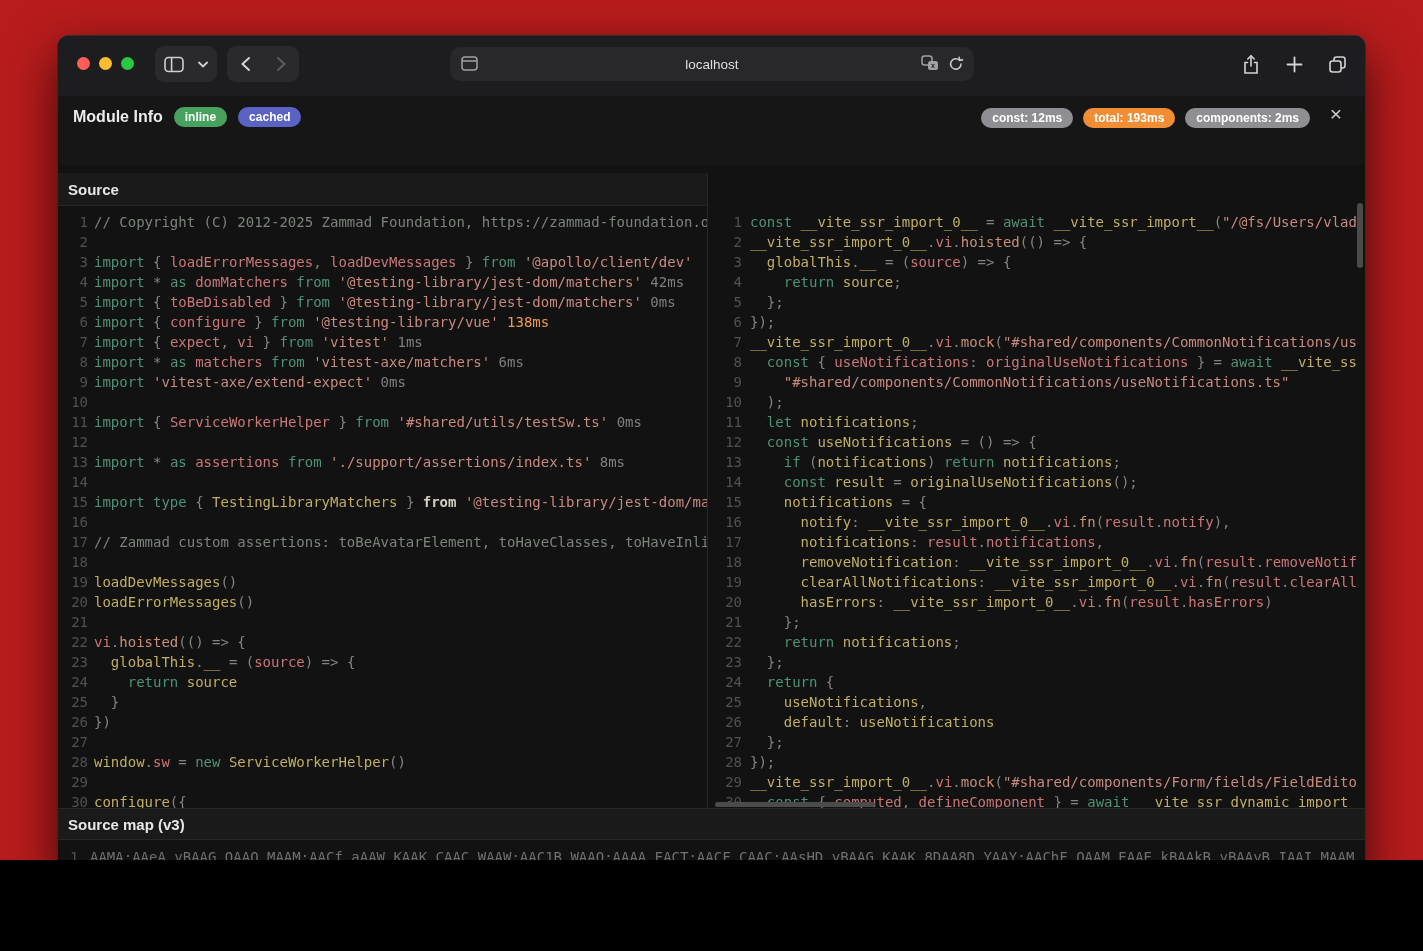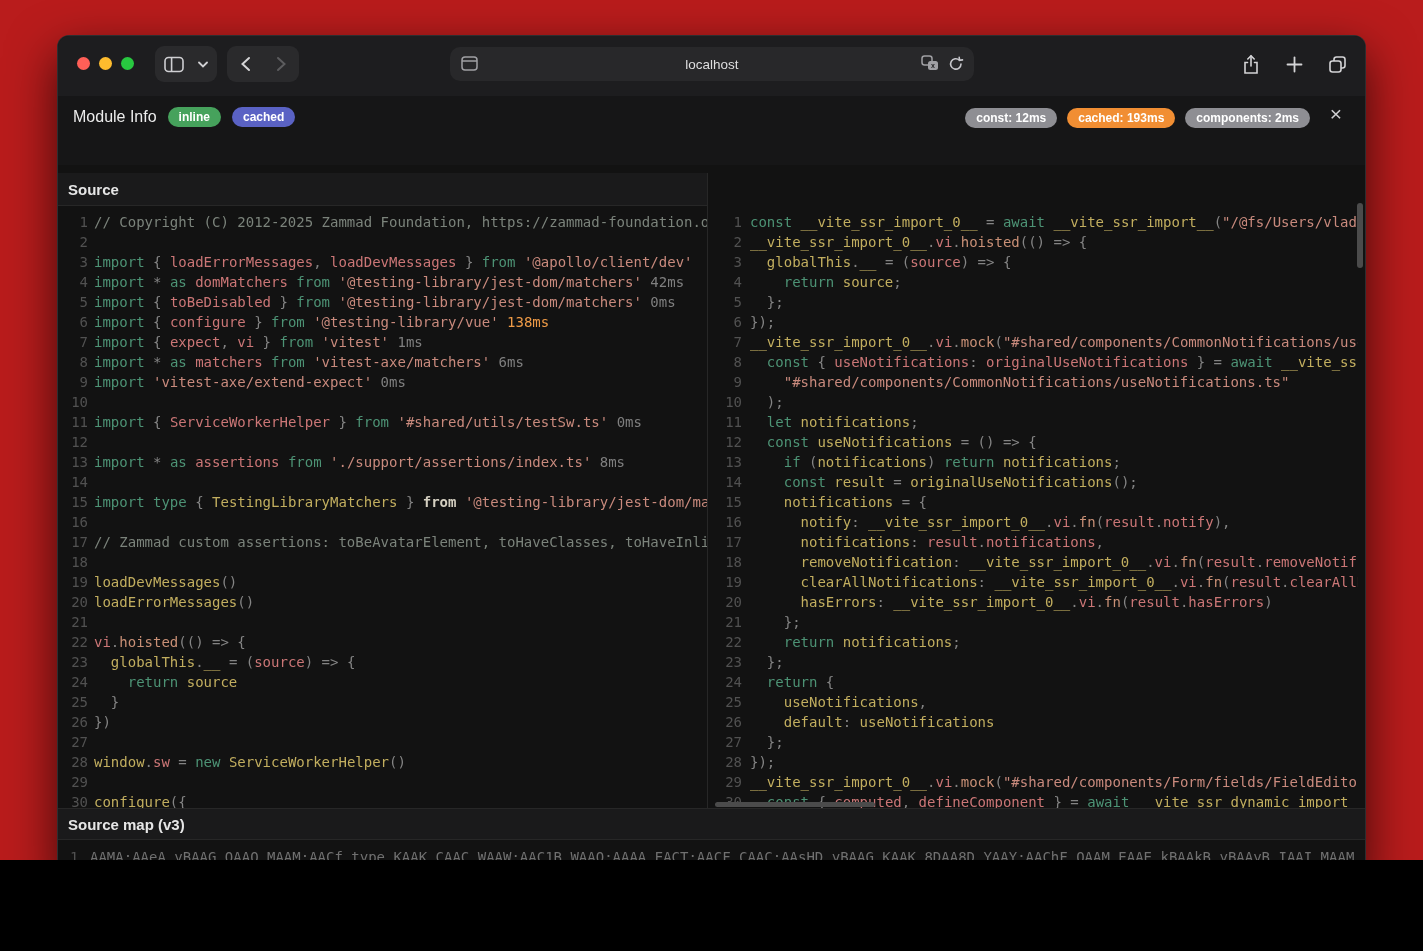--- a/index.html
+++ b/index.html
@@ -18,21 +18,21 @@
   .urlbar{position:absolute;left:392px;top:11px;width:524px;height:34px;background:#28282a;border-radius:10px;}
   .url-text{position:absolute;left:0;right:0;top:0;bottom:0;display:flex;align-items:center;justify-content:center;
             color:#dededf;font-size:13.5px;}
   .url-left{position:absolute;left:11px;top:9px;}
   .url-right{position:absolute;right:10px;top:8px;display:flex;gap:9px;align-items:center;}
   .right-ctrls{position:absolute;right:14px;top:10px;height:36px;display:flex;align-items:center;gap:15px;}
   .rbtn{width:28px;height:30px;display:flex;align-items:center;justify-content:center;}
   
   .mod-header{position:absolute;left:0;top:60px;right:0;height:69px;background:#161617;border-bottom:1px solid #2a2a2c;}
   .mod-title-row{position:absolute;left:15px;top:11px;display:flex;align-items:center;gap:11px;}
-  .mod-title{color:#ececec;font-size:16px;font-weight:normal;}
+  .mod-title{color:#ececec;font-size:16px;font-weight:bold;}
   .pill{display:inline-flex;align-items:center;height:20px;padding:0 11px;border-radius:10px;
         color:#fff;font-size:12px;font-weight:bold;}
   .mod-path{position:absolute;left:15px;top:38px;font-family:"DejaVu Sans Mono",monospace;
             font-size:14px;color:#86868a;}
   .mod-timings{position:absolute;right:55px;top:12px;display:flex;gap:10px;}
   .mod-close{position:absolute;right:16px;top:5px;width:26px;height:26px;display:flex;align-items:center;
              justify-content:center;color:#cfcfd2;font-size:21px;cursor:default;}
   
   .panels{position:absolute;left:0;top:129px;right:0;height:643px;background:#121212;}
   .panel{position:absolute;top:0;bottom:0;overflow:hidden;margin-top:8px;}
@@ -155,21 +155,21 @@
   </div>
 
   <div class="mod-header">
     <div class="mod-title-row">
       <span class="mod-title">Module Info</span>
       <span class="pill" style="background-color: rgb(70, 162, 92);">inline</span>
       <span class="pill" style="background-color: rgb(90, 98, 196);">cached</span>
     </div>
     <div class="mod-timings">
       <span class="pill" style="background-color: rgb(142, 142, 147);">const: 12ms</span>
-      <span class="pill" style="background-color: rgb(241, 142, 51);">cached: 193ms</span>
+      <span class="pill" style="background-color: rgb(241, 142, 51);">total: 193ms</span>
       <span class="pill" style="background-color: rgb(142, 142, 147);">components: 2ms</span>
     </div>
     <div class="mod-close">
       <span>×</span>
     </div>
   </div>
 
   <div class="panels">
     <div class="panel panel-src">
       <div class="panel-head">Source</div>
@@ -247,18 +247,18 @@
       </div>
     </div>
   </div>
 
   <div class="vthumb"></div>
   <div class="hthumb-tr"></div>
 
   <div class="sm-head">Source map (v3)</div>
   <div class="sm-row">
     <span class="sm-no">1</span>
-    <span class="sm-map">AAMA;AAeA,yBAAG,QAAQ,MAAM;AACf,type,KAAK,CAAC,WAAW;AAC1B,WAAO;AAAA,EACT;AACF,CAAC;AAsHD,yBAAG,KAAK,8DAA8D,YAAY;AAChF,QAAM,EAAE,kBAAkB,yBAAyB,IAAI,MAAM</span>
+    <span class="sm-map">AAMA;AAeA,yBAAG,QAAQ,MAAM;AACf,aAAW,KAAK,CAAC,WAAW;AAC1B,WAAO;AAAA,EACT;AACF,CAAC;AAsHD,yBAAG,KAAK,8DAA8D,YAAY;AAChF,QAAM,EAAE,kBAAkB,yBAAyB,IAAI,MAAM</span>
   </div>
   <div class="hthumb-sm"></div>
 
 </div>
 </div>
 
 </body></html>

